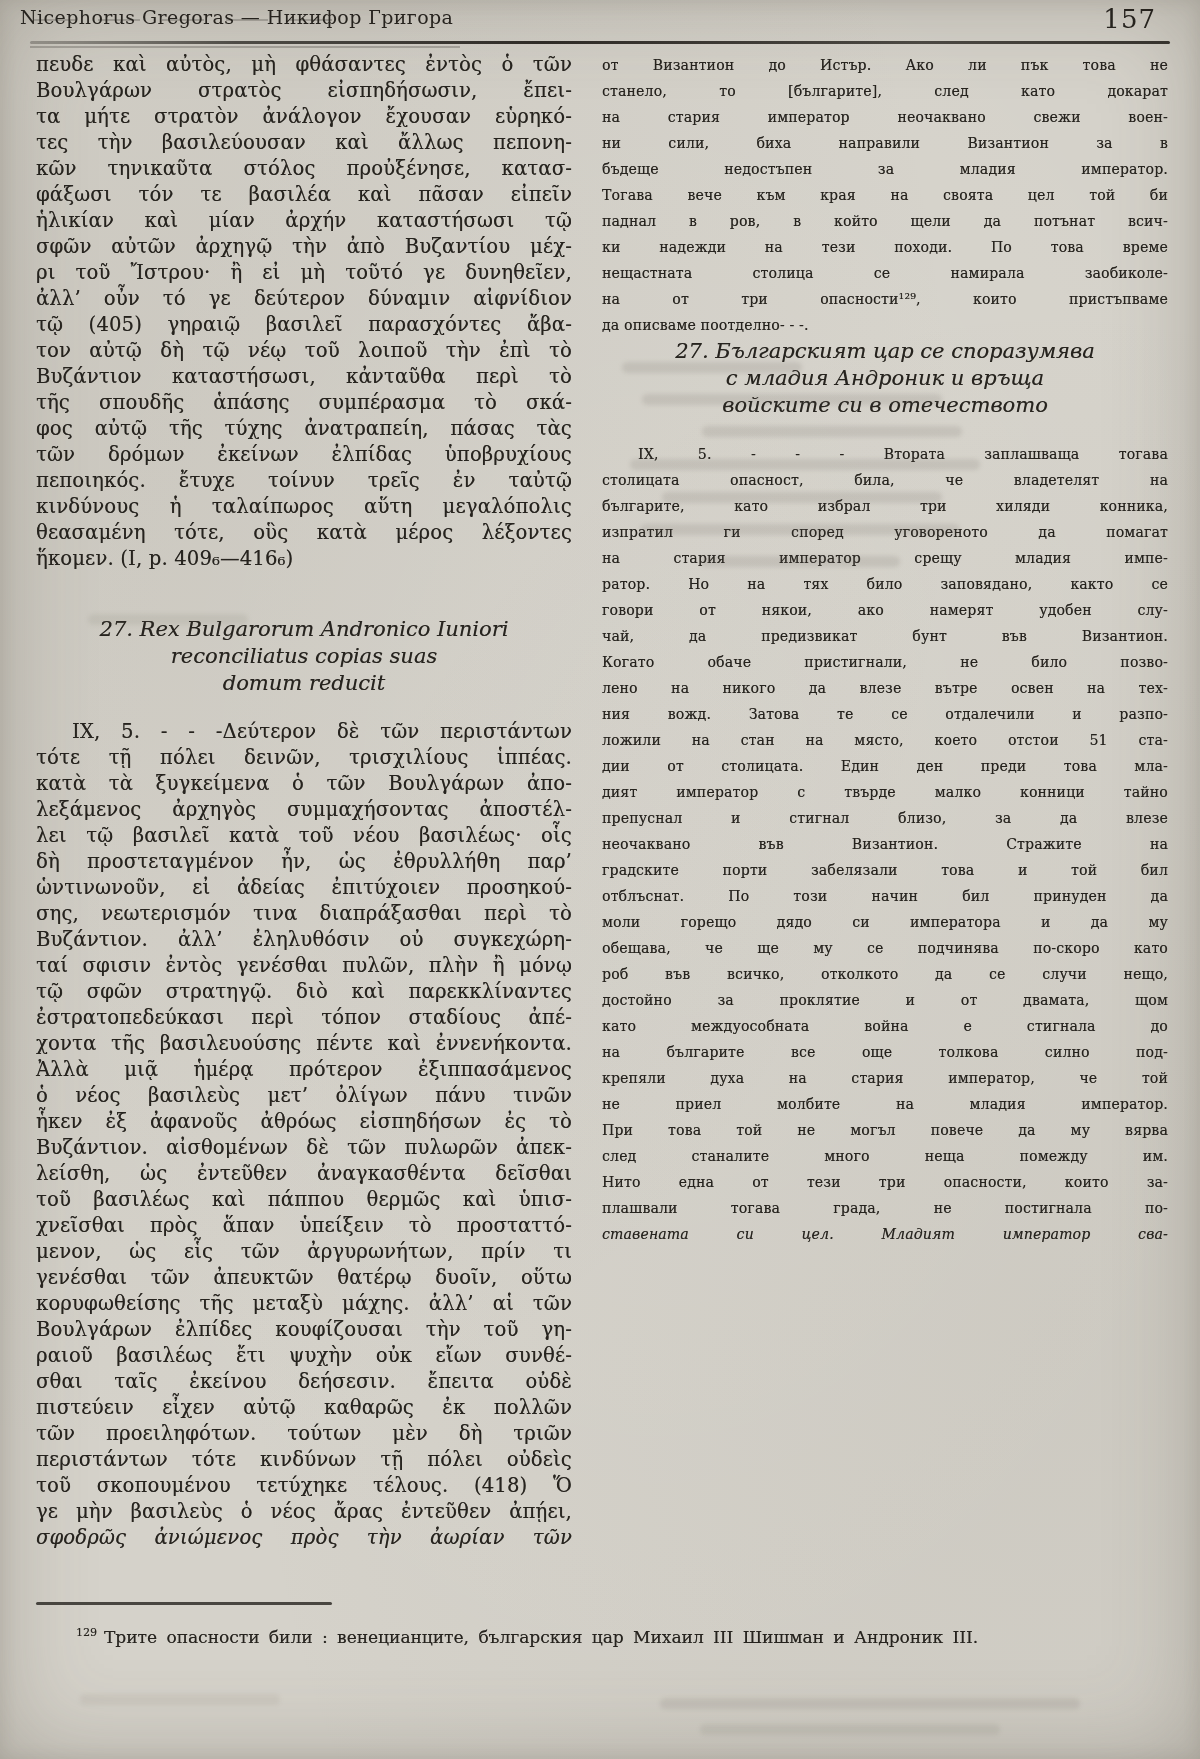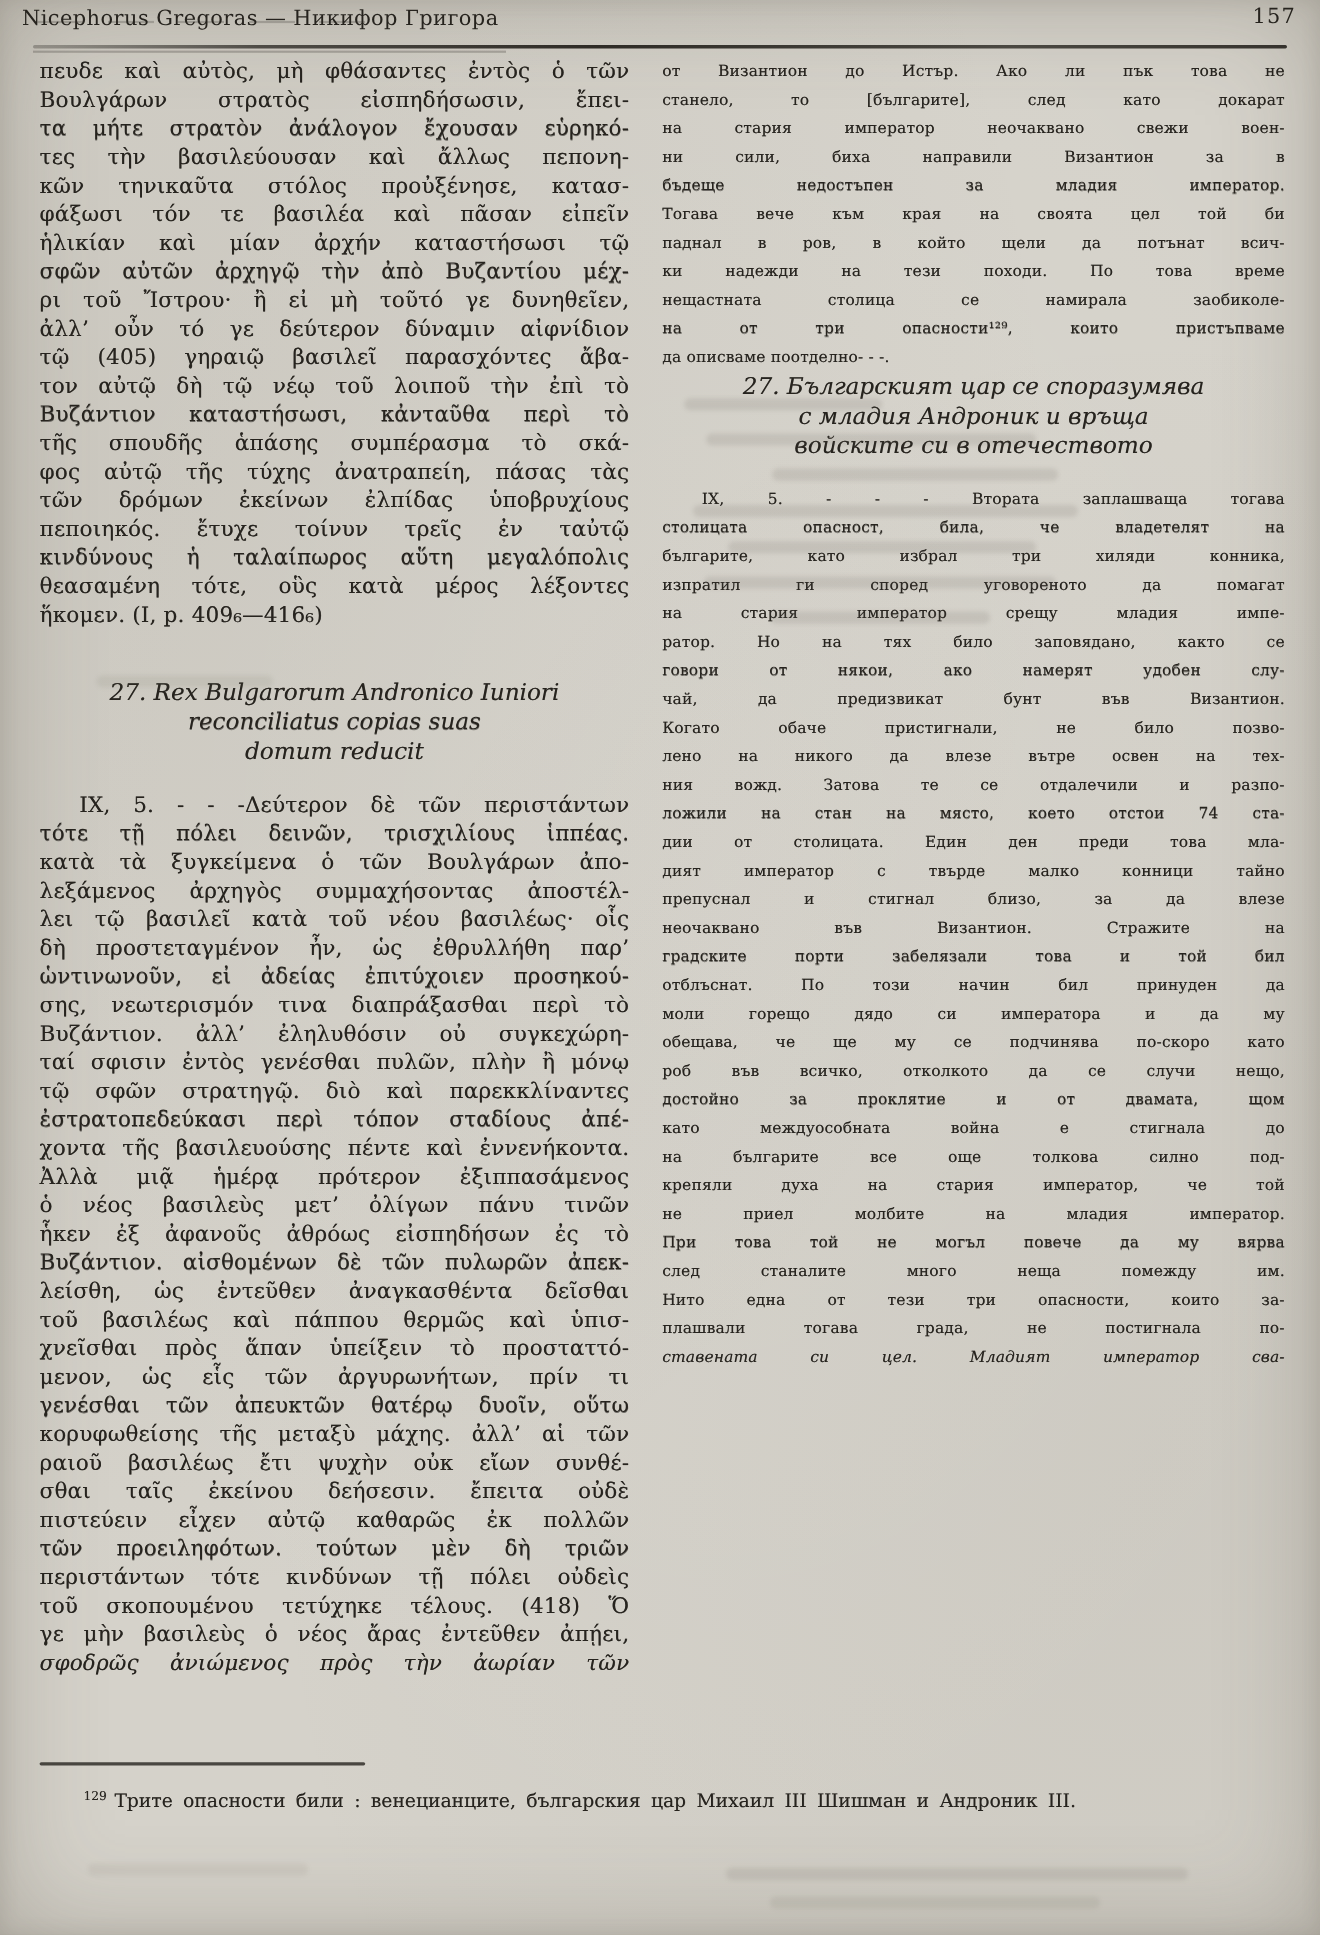--- a/index.html
+++ b/index.html
@@ -9,21 +9,21 @@
     background-image:
       radial-gradient(ellipse at 12% 25%, rgba(120,114,102,0.10), transparent 55%),
       radial-gradient(ellipse at 88% 75%, rgba(120,114,102,0.09), transparent 55%),
       radial-gradient(ellipse at 55% 45%, rgba(255,255,252,0.10), transparent 70%);
     box-shadow: inset 0 0 95px rgba(82,76,64,0.30), inset 0 0 18px rgba(82,76,64,0.14);
     font-family:"DejaVu Serif","Liberation Serif",serif;
     color:#26231e;
   }
   .running-title { position:absolute; top:6px; left:20px; width:1120px; text-align:left;
     font-size:19px; letter-spacing:0.4px; }
-  .page-number { position:absolute; top:4px; right:22px; font-size:19px; letter-spacing:1px; }
+  .page-number { position:absolute; top:4px; right:44px; font-size:26px; letter-spacing:1px; }
   .header-rule { position:absolute; top:41px; left:30px; width:1140px; height:3px; border-radius:2px;
     background:linear-gradient(90deg, rgba(38,35,30,0.30) 0%, rgba(38,35,30,0.75) 18%,
       rgba(38,35,30,0.95) 45%, rgba(38,35,30,0.78) 78%, rgba(38,35,30,0.9) 100%); }
   .header-rule::before { content:""; position:absolute; top:-22px; left:4px; width:310px; height:2px;
     background:repeating-linear-gradient(90deg, rgba(38,35,30,0.45) 0 42px, transparent 42px 64px);
     opacity:0.5; filter:blur(0.4px); }
   .header-rule::after { content:""; position:absolute; top:5px; left:0; width:430px; height:2px;
     background:rgba(38,35,30,0.25); filter:blur(0.6px); }
 
   .col { position:absolute; top:52px; }
@@ -125,20 +125,21 @@
           <div class="ln">Ἀλλὰ μιᾷ ἡμέρᾳ πρότερον ἐξιππασάμενος</div>
           <div class="ln">ὁ νέος βασιλεὺς μετ’ ὀλίγων πάνυ τινῶν</div>
           <div class="ln">ἧκεν ἐξ ἀφανοῦς ἀθρόως εἰσπηδήσων ἐς τὸ</div>
           <div class="ln">Βυζάντιον. αἰσθομένων δὲ τῶν πυλωρῶν ἀπεκ-</div>
           <div class="ln">λείσθη, ὡς ἐντεῦθεν ἀναγκασθέντα δεῖσθαι</div>
           <div class="ln">τοῦ βασιλέως καὶ πάππου θερμῶς καὶ ὑπισ-</div>
           <div class="ln">χνεῖσθαι πρὸς ἅπαν ὑπείξειν τὸ προσταττό-</div>
           <div class="ln">μενον, ὡς εἷς τῶν ἀργυρωνήτων, πρίν τι</div>
           <div class="ln">γενέσθαι τῶν ἀπευκτῶν θατέρῳ δυοῖν, οὕτω</div>
           <div class="ln">κορυφωθείσης τῆς μεταξὺ μάχης. ἀλλ’ αἱ τῶν</div>
+          <div class="ln">Βουλγάρων ἐλπίδες κουφίζουσαι τὴν τοῦ γη-</div>
           <div class="ln">ραιοῦ βασιλέως ἔτι ψυχὴν οὐκ εἴων συνθέ-</div>
           <div class="ln">σθαι ταῖς ἐκείνου δεήσεσιν. ἔπειτα οὐδὲ</div>
           <div class="ln">πιστεύειν εἶχεν αὐτῷ καθαρῶς ἐκ πολλῶν</div>
           <div class="ln">τῶν προειληφότων. τούτων μὲν δὴ τριῶν</div>
           <div class="ln">περιστάντων τότε κινδύνων τῇ πόλει οὐδεὶς</div>
           <div class="ln">τοῦ σκοπουμένου τετύχηκε τέλους. (418) Ὅ</div>
           <div class="ln">γε μὴν βασιλεὺς ὁ νέος ἄρας ἐντεῦθεν ἀπῄει,</div>
           <div class="ln ln-last">σφοδρῶς ἀνιώμενος πρὸς τὴν ἀωρίαν τῶν</div>
         </div>
     </section>
@@ -167,21 +168,21 @@
           <div class="ln">столицата опасност, била, че владетелят на</div>
           <div class="ln">българите, като избрал три хиляди конника,</div>
           <div class="ln">изпратил ги според уговореното да помагат</div>
           <div class="ln">на стария император срещу младия импе-</div>
           <div class="ln">ратор. Но на тях било заповядано, както се</div>
           <div class="ln">говори от някои, ако намерят удобен слу-</div>
           <div class="ln">чай, да предизвикат бунт във Византион.</div>
           <div class="ln">Когато обаче пристигнали, не било позво-</div>
           <div class="ln">лено на никого да влезе вътре освен на тех-</div>
           <div class="ln">ния вожд. Затова те се отдалечили и разпо-</div>
-          <div class="ln">ложили на стан на място, което отстои 74 ста-</div>
+          <div class="ln">ложили на стан на място, което отстои 51 ста-</div>
           <div class="ln">дии от столицата. Един ден преди това мла-</div>
           <div class="ln">дият император с твърде малко конници тайно</div>
           <div class="ln">препуснал и стигнал близо, за да влезе</div>
           <div class="ln">неочаквано във Византион. Стражите на</div>
           <div class="ln">градските порти забелязали това и той бил</div>
           <div class="ln">отблъснат. По този начин бил принуден да</div>
           <div class="ln">моли горещо дядо си императора и да му</div>
           <div class="ln">обещава, че ще му се подчинява по-скоро като</div>
           <div class="ln">роб във всичко, отколкото да се случи нещо,</div>
           <div class="ln">достойно за проклятие и от двамата, щом</div>

